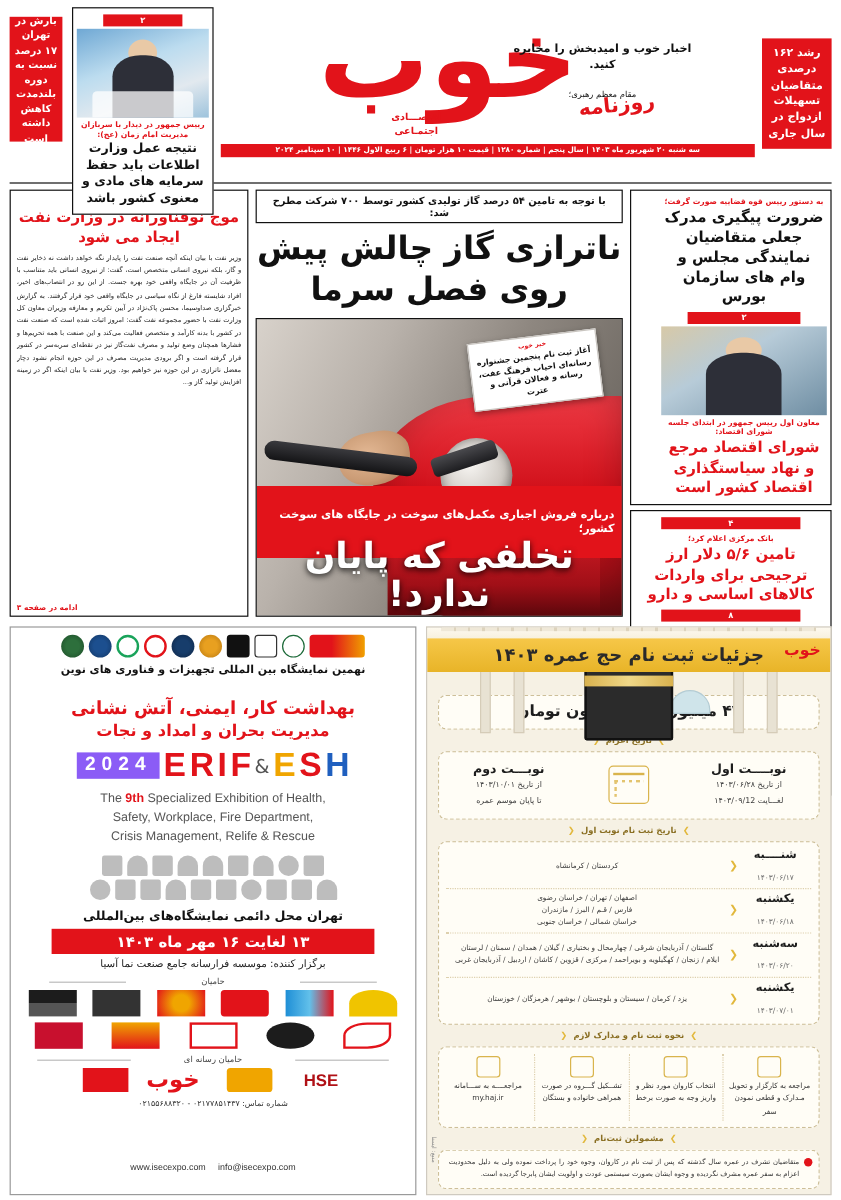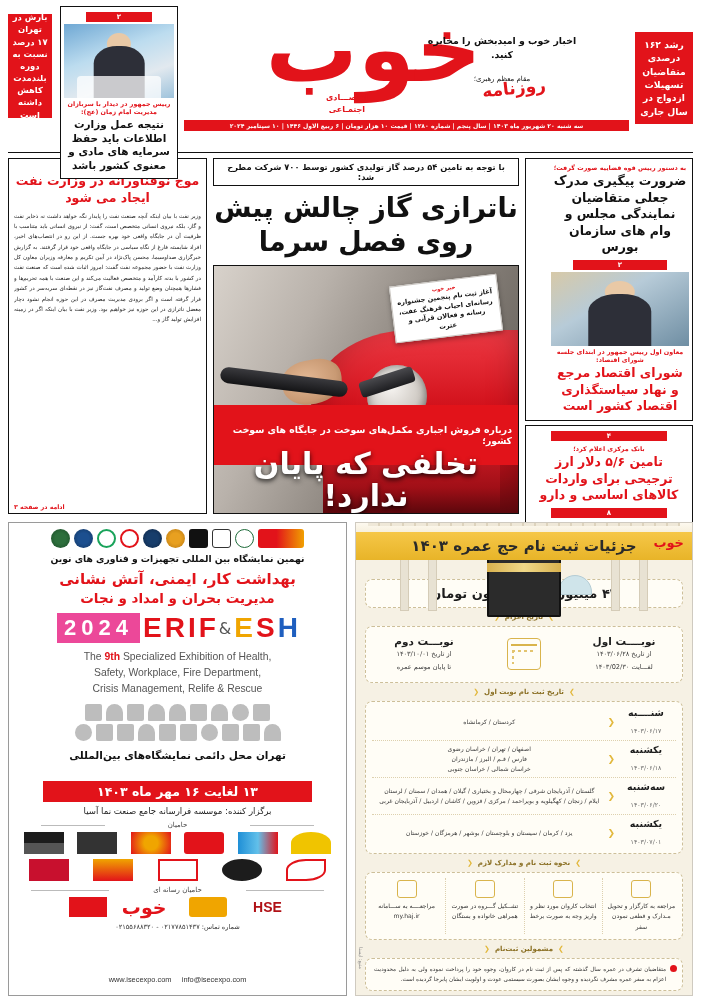--- a/index.html
+++ b/index.html
@@ -415,47 +415,47 @@
   .ad-l1{background:radial-gradient(circle,#2d6f3c 40%,#1c4a27);}
   .ad-l2{background:radial-gradient(circle,#1c4f8f 40%,#123561);}
   .ad-l3{background:#fff;border:2px solid #19a35a;}
   .ad-l4{background:#fff;border:2px solid #e2131a;}
   .ad-l5{background:radial-gradient(circle,#173d6b 40%,#0e2544);}
   .ad-l6{background:radial-gradient(circle,#e8a020 40%,#b57510);}
   .ad-l7{background:#111;border-radius:3px;}
   .ad-l8{background:#fff;border:1.5px solid #333;border-radius:3px;}
   .ad-l9{background:#fff;border:1.5px solid #1e6b3a;}
   .ad-l10{width:46px;background:linear-gradient(90deg,#e2131a 40%,#f0a000);border-radius:3px;}
-  .ad-sub { font-size:9.2px; font-weight:bold; color:#111; text-align:center; margin-bottom:5px;}
+  .ad-sub { font-size:9.2px; font-weight:bold; color:#111; text-align:center; margin-bottom:16px;}
   .ad-fa1 { font-size:15px; font-weight:bold; color:#e2131a; text-align:center; line-height:1.35;}
   .ad-fa2 { font-size:13.5px; font-weight:bold; color:#e2131a; text-align:center; line-height:1.4; letter-spacing:1px;}
   .hse-row {
     display:flex; flex-direction:row; align-items:center; justify-content:center;
     gap:3px; margin:5px 0 6px;
   }
   .hse-h{color:#1f5fbf;} .hse-s{color:#e2131a;} .hse-e{color:#f0a500;}
   .hse-amp{color:#555; font-size:16px;}
   .hse-f{color:#e2131a;} .hse-i{color:#e2131a;} .hse-r{color:#e2131a;} .hse-e2{color:#e2131a;}
   .hse-letter{ font-size:28px; font-weight:bold; font-family:"Liberation Sans",sans-serif; line-height:1;}
   .hse-year{
-    background:#ec4899; color:#fff; font-size:22px; font-weight:bold;
+    background:#8b5cf6; color:#fff; font-size:16px; font-weight:bold;
     padding:2px 7px; letter-spacing:5px; font-family:"Liberation Sans",sans-serif;
   }
   .ad-en {
     font-size:10.4px; color:#555; text-align:center; line-height:1.55;
     font-family:"Liberation Sans",sans-serif; direction:ltr;
     margin-bottom:6px;
   }
   .ad-en .nine{color:#e2131a; font-weight:bold;}
   .pictos { display:flex; flex-direction:column; gap:3px; align-items:center; margin-bottom:8px;}
   .picto-row{ display:flex; flex-direction:row; gap:4px;}
   .picto{ width:17px; height:17px; background:#bdbdbd; border-radius:2px;}
   .picto.c{border-radius:50%;}
   .picto.t{border-radius:50% 50% 6% 6%;}
-  .ad-place { font-size:10.5px; font-weight:bold; color:#111; text-align:center; margin-bottom:20px;}
+  .ad-place { font-size:10.5px; font-weight:bold; color:#111; text-align:center; margin-bottom:4px;}
   .ad-dates {
     background:#e2131a; color:#fff;
     font-size:12.5px; font-weight:bold; text-align:center;
     padding:3px 4px; margin:0 26px 4px;
   }
   .ad-org { font-size:8.6px; color:#222; text-align:center; margin-bottom:5px;}
   .spons-head { font-size:7px; color:#444; text-align:center; position:relative; margin-bottom:3px;}
   .spons-head::before,.spons-head::after{content:"";position:absolute;top:50%;width:64px;height:1px;background:#bbb;}
   .spons-head::before{right:24px;} .spons-head::after{left:24px;}
   .spons-grid{display:flex; flex-direction:column; gap:5px; margin-bottom:5px;}
@@ -623,21 +623,21 @@
         <div class="rounded-box">
           <div class="cost-text">۴۳ میلیون تا ۴۶ میلیون تومان</div>
         </div>
 
         <div class="sec-label">تاریخ اعزام</div>
         <div class="rounded-box">
           <div class="two-col">
             <div>
               <div class="batch-title">نوبــــت اول</div>
               <div class="batch-line">از تاریخ ۱۴۰۳/۰۶/۲۸</div>
-              <div class="batch-line">لغـــایت ۱۴۰۳/02/۳۰</div>
+              <div class="batch-line">لغـــایت ۱۴۰۳/۰۹/12</div>
             </div>
             <div class="midcol">
               <div class="cal-icon">
                   <div class="dots"></div>
                 </div>
             </div>
             <div>
               <div class="batch-title">نوبـــت دوم</div>
               <div class="batch-line">از تاریخ ۱۴۰۳/۱۰/۰۱</div>
               <div class="batch-line">تا پایان موسم عمره</div>

